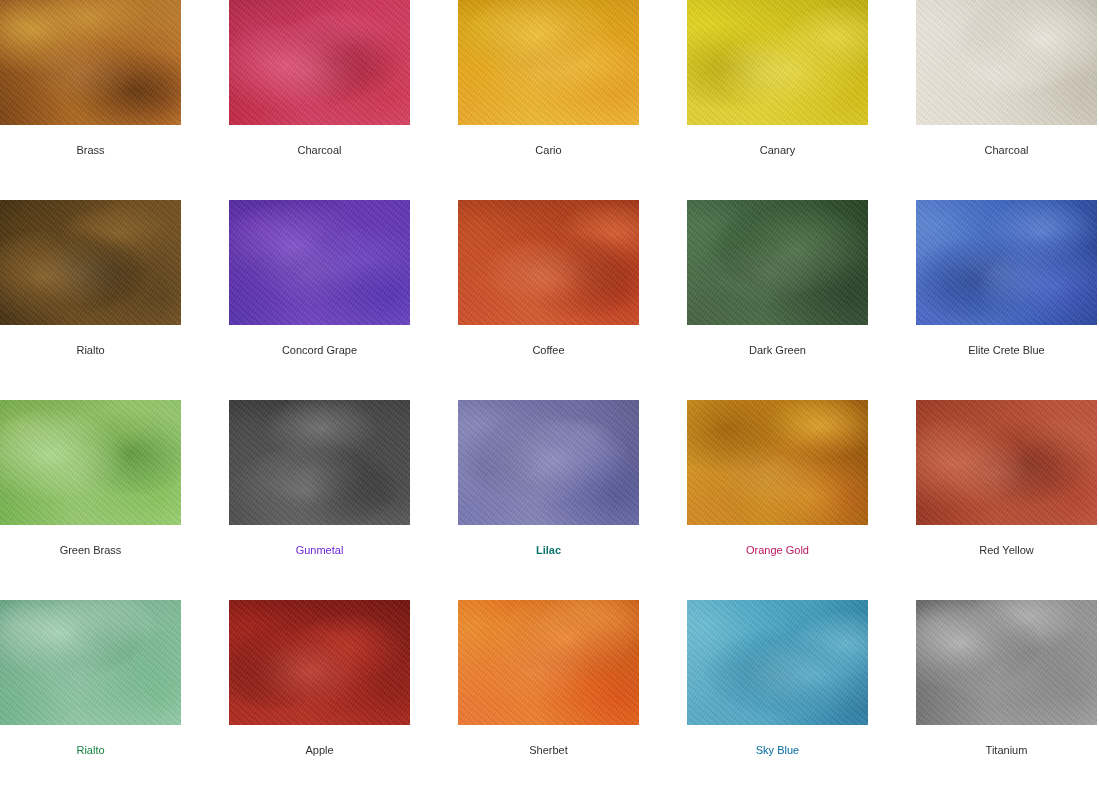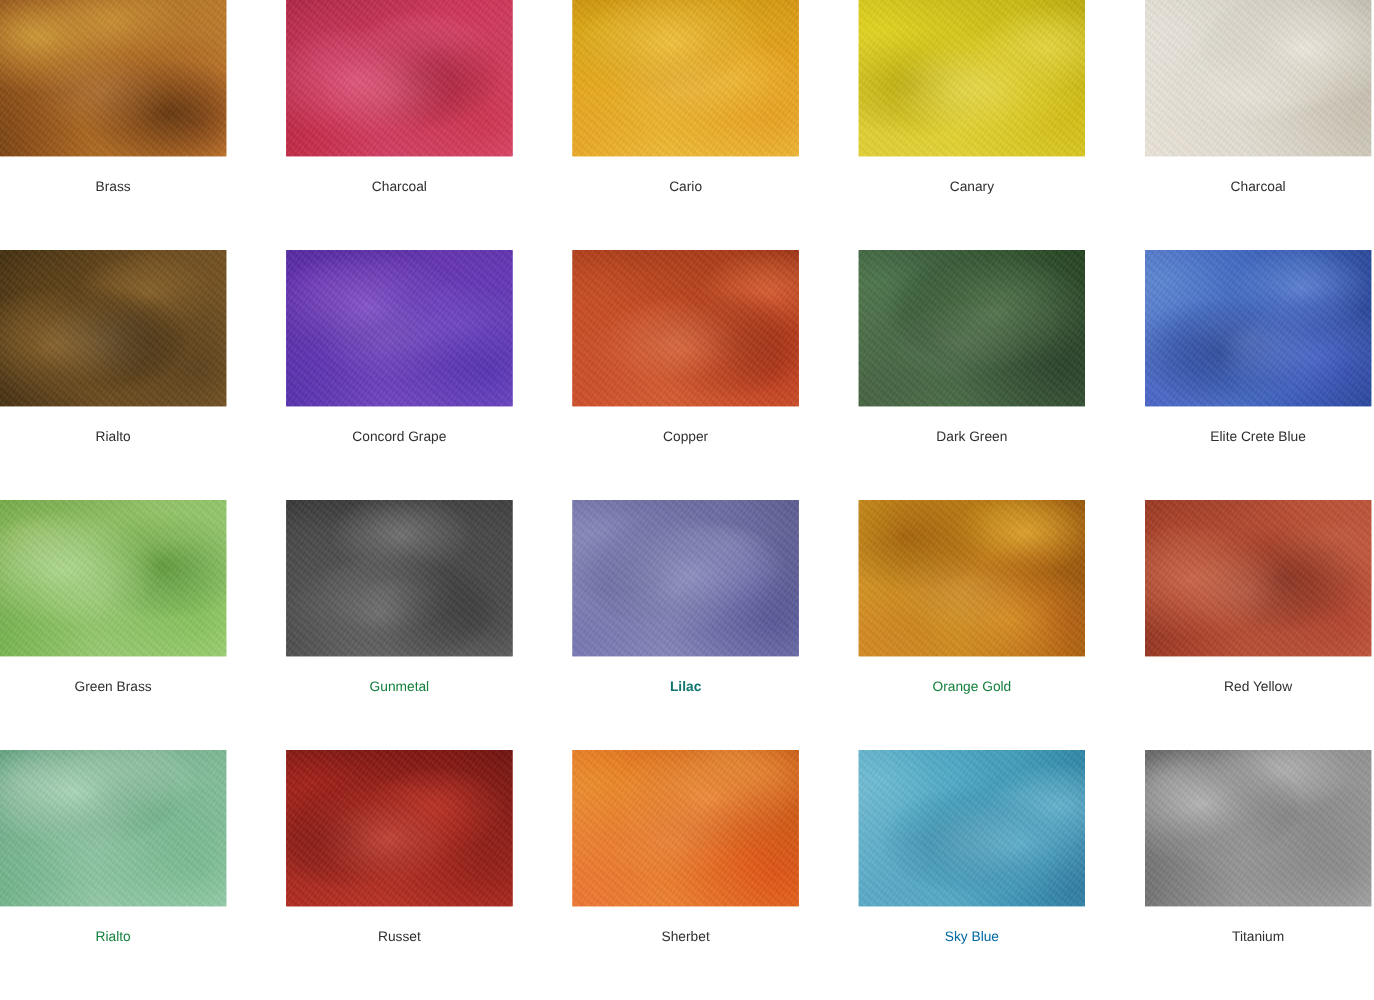--- a/index.html
+++ b/index.html
@@ -97,57 +97,57 @@
     <div class="swatch-cell">
       <div class="swatch-chip" style="background-color: rgb(97, 67, 26); background-image: radial-gradient(62% 54% at 23% 61%, rgb(133, 95, 40) 0%, rgba(255, 255, 255, 0) 68%), radial-gradient(56% 50% at 45% 57%, rgb(60, 42, 13) 0%, rgba(0, 0, 0, 0) 70%), radial-gradient(44% 38% at 65% 29%, rgb(133, 95, 40) 0%, rgba(255, 255, 255, 0) 72%), linear-gradient(125deg, rgb(60, 42, 13) 0%, rgb(97, 67, 26) 46%, rgb(133, 95, 40) 100%);"></div>
       <div class="swatch-label" style="color: rgb(47, 47, 47);">Rialto</div>
     </div>
     <div class="swatch-cell">
       <div class="swatch-chip" style="background-color: rgb(99, 53, 181); background-image: radial-gradient(62% 54% at 36% 36%, rgb(124, 79, 201) 0%, rgba(255, 255, 255, 0) 68%), radial-gradient(56% 50% at 28% 34%, rgb(77, 37, 148) 0%, rgba(0, 0, 0, 0) 70%), radial-gradient(44% 38% at 76% 48%, rgb(124, 79, 201) 0%, rgba(255, 255, 255, 0) 72%), linear-gradient(156deg, rgb(77, 37, 148) 0%, rgb(99, 53, 181) 46%, rgb(124, 79, 201) 100%);"></div>
       <div class="swatch-label" style="color: rgb(47, 47, 47);">Concord Grape</div>
     </div>
     <div class="swatch-cell">
       <div class="swatch-chip" style="background-color: rgb(195, 70, 32); background-image: radial-gradient(62% 54% at 49% 65%, rgb(216, 95, 51) 0%, rgba(255, 255, 255, 0) 68%), radial-gradient(56% 50% at 67% 61%, rgb(156, 51, 20) 0%, rgba(0, 0, 0, 0) 70%), radial-gradient(44% 38% at 87% 27%, rgb(216, 95, 51) 0%, rgba(255, 255, 255, 0) 72%), linear-gradient(187deg, rgb(156, 51, 20) 0%, rgb(195, 70, 32) 46%, rgb(216, 95, 51) 100%);"></div>
-      <div class="swatch-label" style="color: rgb(47, 47, 47);">Copper</div>
+      <div class="swatch-label" style="color: rgb(47, 47, 47);">Coffee</div>
     </div>
     <div class="swatch-cell">
       <div class="swatch-chip" style="background-color: rgb(59, 92, 59); background-image: radial-gradient(62% 54% at 62% 40%, rgb(85, 120, 79) 0%, rgba(255, 255, 255, 0) 68%), radial-gradient(56% 50% at 50% 38%, rgb(35, 64, 31) 0%, rgba(0, 0, 0, 0) 70%), radial-gradient(44% 38% at 58% 46%, rgb(85, 120, 79) 0%, rgba(255, 255, 255, 0) 72%), linear-gradient(218deg, rgb(35, 64, 31) 0%, rgb(59, 92, 59) 46%, rgb(85, 120, 79) 100%);"></div>
       <div class="swatch-label" style="color: rgb(47, 47, 47);">Dark Green</div>
     </div>
     <div class="swatch-cell">
       <div class="swatch-chip" style="background-color: rgb(59, 96, 189); background-image: radial-gradient(62% 54% at 75% 69%, rgb(90, 124, 209) 0%, rgba(255, 255, 255, 0) 68%), radial-gradient(56% 50% at 33% 65%, rgb(42, 72, 154) 0%, rgba(0, 0, 0, 0) 70%), radial-gradient(44% 38% at 69% 25%, rgb(90, 124, 209) 0%, rgba(255, 255, 255, 0) 72%), linear-gradient(249deg, rgb(42, 72, 154) 0%, rgb(59, 96, 189) 46%, rgb(90, 124, 209) 100%);"></div>
       <div class="swatch-label" style="color: rgb(47, 47, 47);">Elite Crete Blue</div>
     </div>
     <div class="swatch-cell">
       <div class="swatch-chip" style="background-color: rgb(140, 194, 99); background-image: radial-gradient(62% 54% at 28% 44%, rgb(169, 214, 133) 0%, rgba(255, 255, 255, 0) 68%), radial-gradient(56% 50% at 72% 42%, rgb(107, 162, 67) 0%, rgba(0, 0, 0, 0) 70%), radial-gradient(44% 38% at 80% 44%, rgb(169, 214, 133) 0%, rgba(255, 255, 255, 0) 72%), linear-gradient(140deg, rgb(107, 162, 67) 0%, rgb(140, 194, 99) 46%, rgb(169, 214, 133) 100%);"></div>
       <div class="swatch-label" style="color: rgb(47, 47, 47);">Green Brass</div>
     </div>
     <div class="swatch-cell">
       <div class="swatch-chip" style="background-color: rgb(77, 77, 77); background-image: radial-gradient(62% 54% at 41% 73%, rgb(106, 106, 106) 0%, rgba(255, 255, 255, 0) 68%), radial-gradient(56% 50% at 55% 69%, rgb(51, 51, 51) 0%, rgba(0, 0, 0, 0) 70%), radial-gradient(44% 38% at 51% 23%, rgb(106, 106, 106) 0%, rgba(255, 255, 255, 0) 72%), linear-gradient(171deg, rgb(51, 51, 51) 0%, rgb(77, 77, 77) 46%, rgb(106, 106, 106) 100%);"></div>
-      <div class="swatch-label" style="color: #15803d;">Gunmetal</div>
+      <div class="swatch-label" style="color: #6d28d9;">Gunmetal</div>
     </div>
     <div class="swatch-cell">
       <div class="swatch-chip" style="background-color: rgb(114, 114, 171); background-image: radial-gradient(62% 54% at 54% 48%, rgb(141, 141, 192) 0%, rgba(255, 255, 255, 0) 68%), radial-gradient(56% 50% at 38% 46%, rgb(90, 90, 143) 0%, rgba(0, 0, 0, 0) 70%), radial-gradient(44% 38% at 62% 42%, rgb(141, 141, 192) 0%, rgba(255, 255, 255, 0) 72%), linear-gradient(202deg, rgb(90, 90, 143) 0%, rgb(114, 114, 171) 46%, rgb(141, 141, 192) 100%);"></div>
       <div class="swatch-label" style="color: #0f766e; font-weight: bold;">Lilac</div>
     </div>
     <div class="swatch-cell">
       <div class="swatch-chip" style="background-color: rgb(192, 120, 17); background-image: radial-gradient(62% 54% at 67% 77%, rgb(221, 156, 42) 0%, rgba(255, 255, 255, 0) 68%), radial-gradient(56% 50% at 21% 23%, rgb(151, 87, 10) 0%, rgba(0, 0, 0, 0) 70%), radial-gradient(44% 38% at 73% 21%, rgb(221, 156, 42) 0%, rgba(255, 255, 255, 0) 72%), linear-gradient(233deg, rgb(151, 87, 10) 0%, rgb(192, 120, 17) 46%, rgb(221, 156, 42) 100%);"></div>
-      <div class="swatch-label" style="color: #15803d;">Orange Gold</div>
+      <div class="swatch-label" style="color: #be185d;">Orange Gold</div>
     </div>
     <div class="swatch-cell">
       <div class="swatch-chip" style="background-color: rgb(178, 71, 46); background-image: radial-gradient(62% 54% at 20% 52%, rgb(201, 98, 69) 0%, rgba(255, 255, 255, 0) 68%), radial-gradient(56% 50% at 60% 50%, rgb(143, 51, 32) 0%, rgba(0, 0, 0, 0) 70%), radial-gradient(44% 38% at 84% 40%, rgb(201, 98, 69) 0%, rgba(255, 255, 255, 0) 72%), linear-gradient(124deg, rgb(143, 51, 32) 0%, rgb(178, 71, 46) 46%, rgb(201, 98, 69) 100%);"></div>
       <div class="swatch-label" style="color: rgb(47, 47, 47);">Red Yellow</div>
     </div>
     <div class="swatch-cell">
       <div class="swatch-chip" style="background-color: rgb(127, 188, 151); background-image: radial-gradient(62% 54% at 33% 27%, rgb(162, 211, 179) 0%, rgba(255, 255, 255, 0) 68%), radial-gradient(56% 50% at 43% 27%, rgb(93, 154, 118) 0%, rgba(0, 0, 0, 0) 70%), radial-gradient(44% 38% at 55% 19%, rgb(162, 211, 179) 0%, rgba(255, 255, 255, 0) 72%), linear-gradient(155deg, rgb(93, 154, 118) 0%, rgb(127, 188, 151) 46%, rgb(162, 211, 179) 100%);"></div>
       <div class="swatch-label" style="color: #15803d;">Rialto</div>
     </div>
     <div class="swatch-cell">
       <div class="swatch-chip" style="background-color: rgb(155, 33, 25); background-image: radial-gradient(62% 54% at 46% 56%, rgb(189, 51, 38) 0%, rgba(255, 255, 255, 0) 68%), radial-gradient(56% 50% at 26% 54%, rgb(110, 18, 14) 0%, rgba(0, 0, 0, 0) 70%), radial-gradient(44% 38% at 66% 38%, rgb(189, 51, 38) 0%, rgba(255, 255, 255, 0) 72%), linear-gradient(186deg, rgb(110, 18, 14) 0%, rgb(155, 33, 25) 46%, rgb(189, 51, 38) 100%);"></div>
-      <div class="swatch-label" style="color: rgb(47, 47, 47);">Russet</div>
+      <div class="swatch-label" style="color: rgb(47, 47, 47);">Apple</div>
     </div>
     <div class="swatch-cell">
       <div class="swatch-chip" style="background-color: rgb(232, 113, 31); background-image: radial-gradient(62% 54% at 59% 31%, rgb(242, 140, 61) 0%, rgba(255, 255, 255, 0) 68%), radial-gradient(56% 50% at 65% 31%, rgb(200, 88, 17) 0%, rgba(0, 0, 0, 0) 70%), radial-gradient(44% 38% at 77% 17%, rgb(242, 140, 61) 0%, rgba(255, 255, 255, 0) 72%), linear-gradient(217deg, rgb(200, 88, 17) 0%, rgb(232, 113, 31) 46%, rgb(242, 140, 61) 100%);"></div>
       <div class="swatch-label" style="color: rgb(47, 47, 47);">Sherbet</div>
     </div>
     <div class="swatch-cell">
       <div class="swatch-chip" style="background-color: rgb(71, 160, 192); background-image: radial-gradient(62% 54% at 72% 60%, rgb(108, 185, 210) 0%, rgba(255, 255, 255, 0) 68%), radial-gradient(56% 50% at 48% 58%, rgb(47, 133, 166) 0%, rgba(0, 0, 0, 0) 70%), radial-gradient(44% 38% at 88% 36%, rgb(108, 185, 210) 0%, rgba(255, 255, 255, 0) 72%), linear-gradient(248deg, rgb(47, 133, 166) 0%, rgb(71, 160, 192) 46%, rgb(108, 185, 210) 100%);"></div>
       <div class="swatch-label" style="color: #0369a1;">Sky Blue</div>
     </div>
     <div class="swatch-cell">

